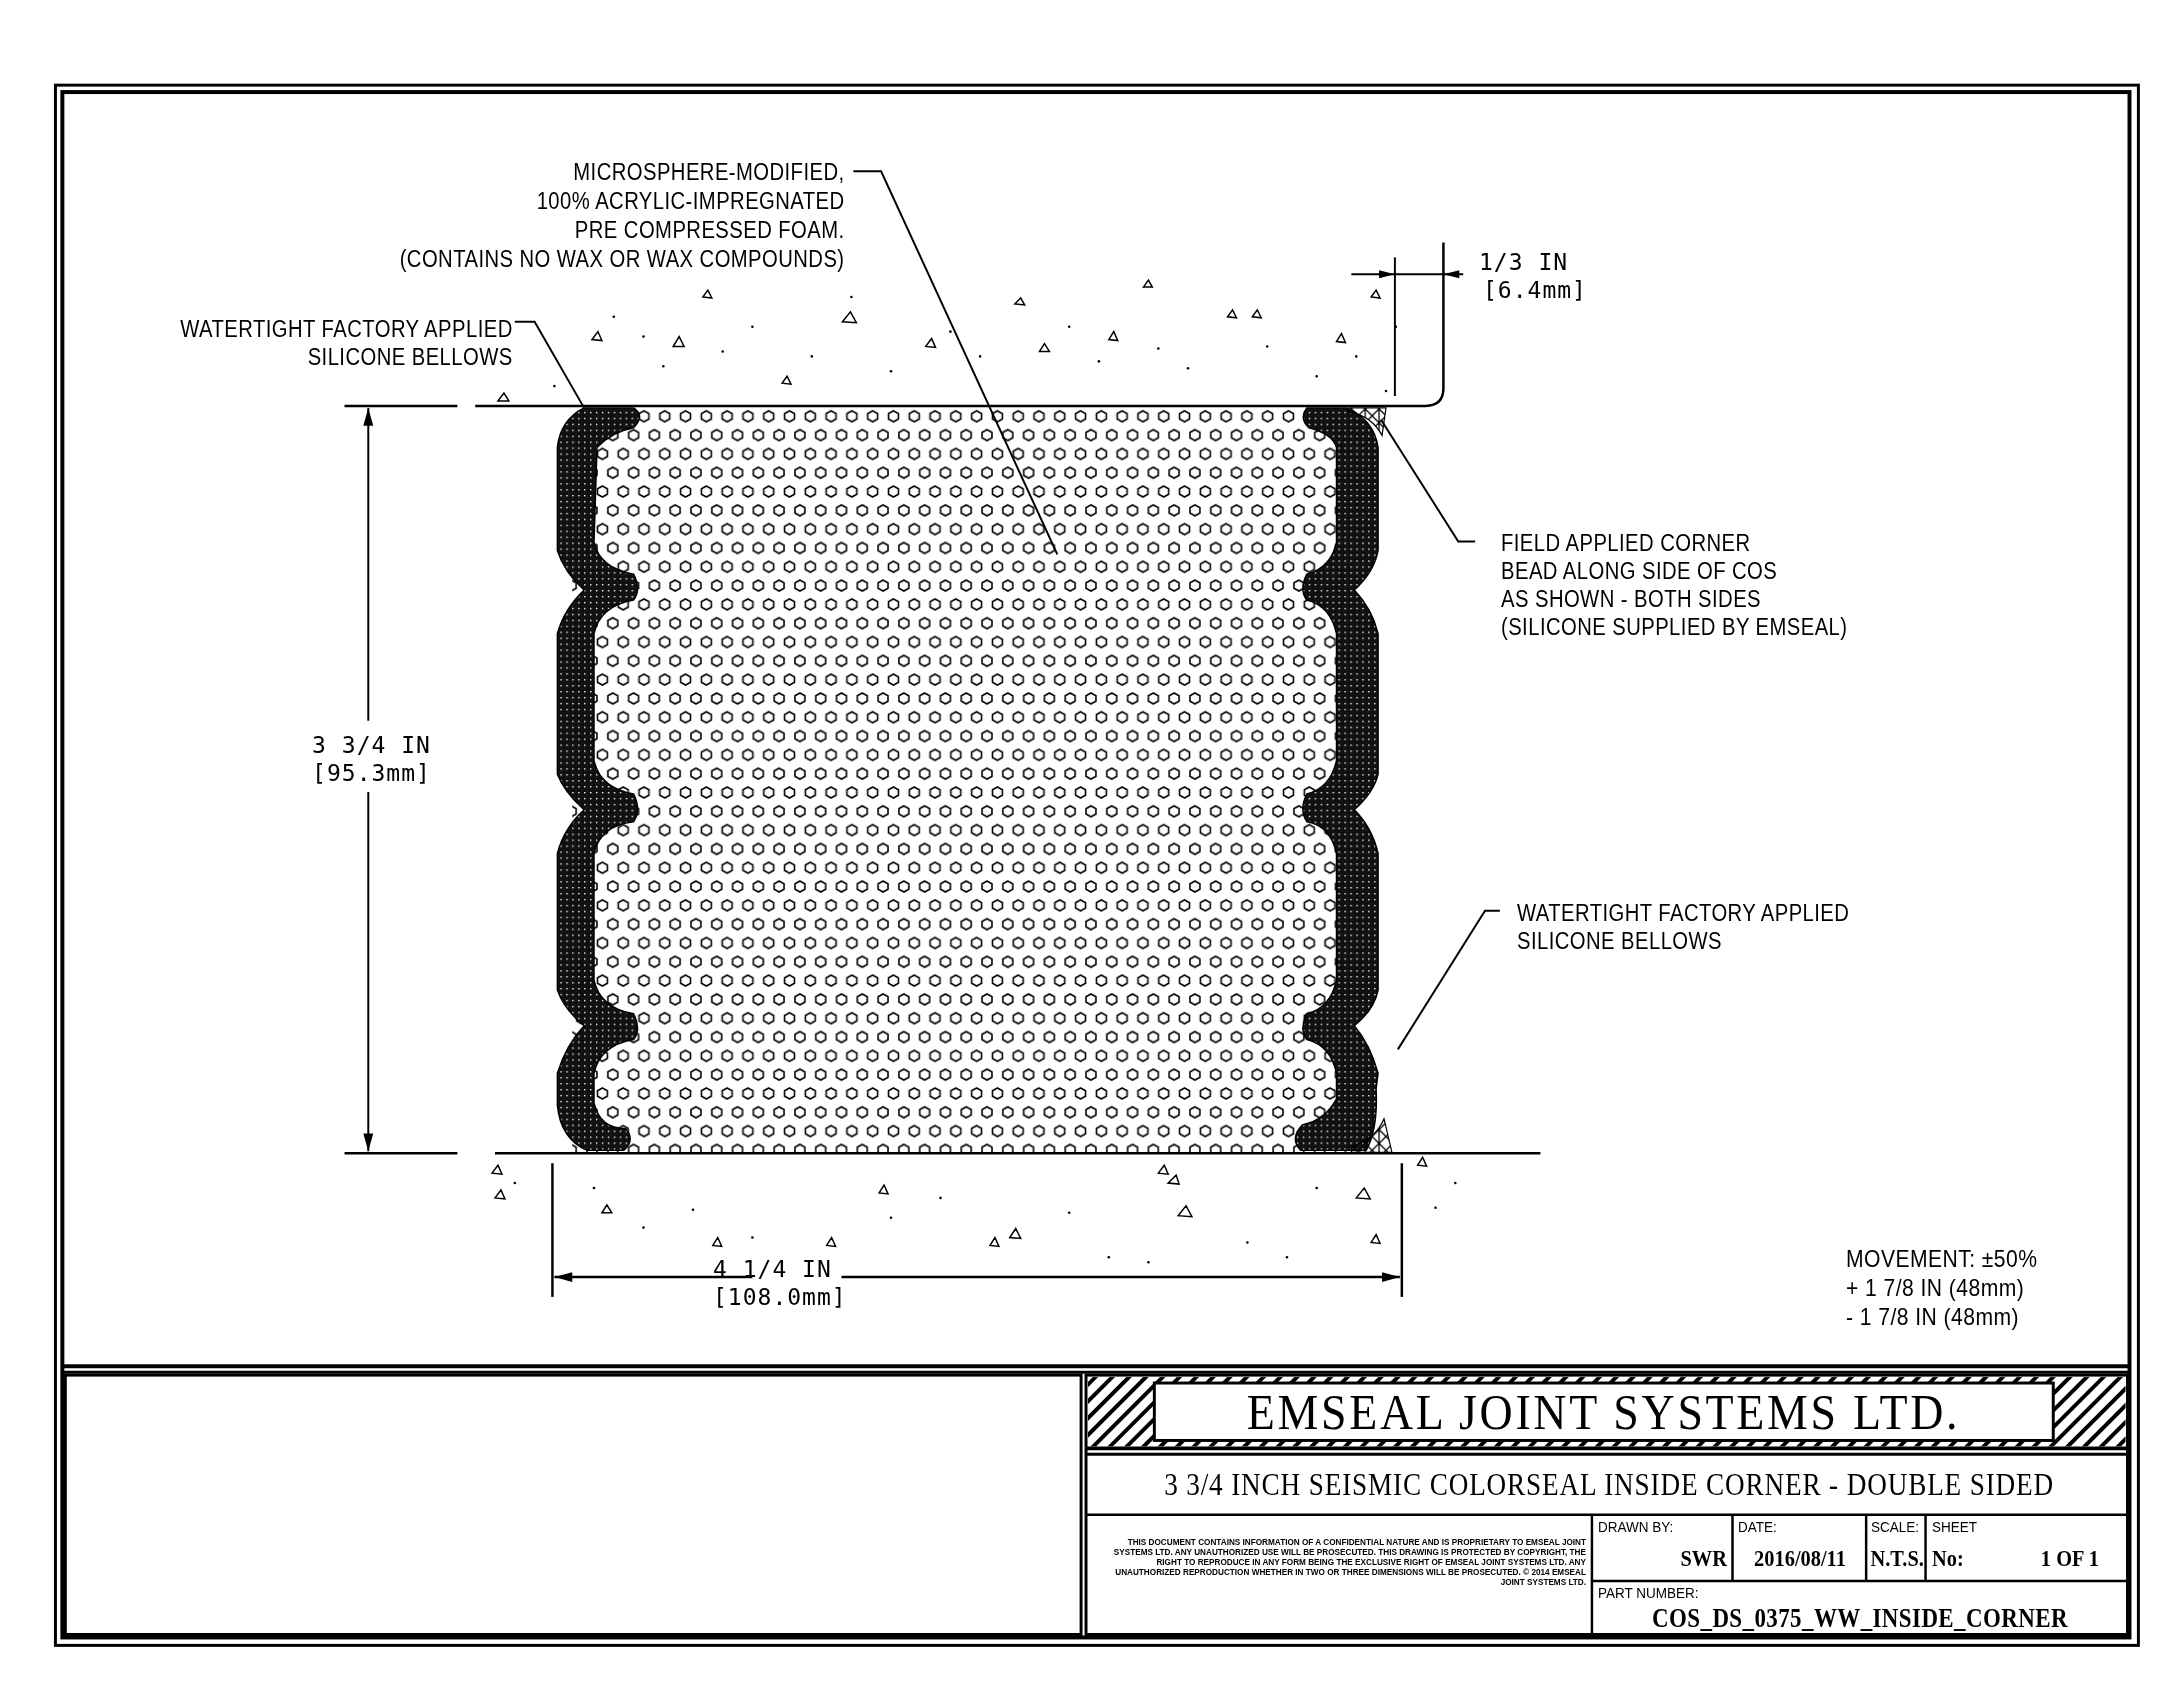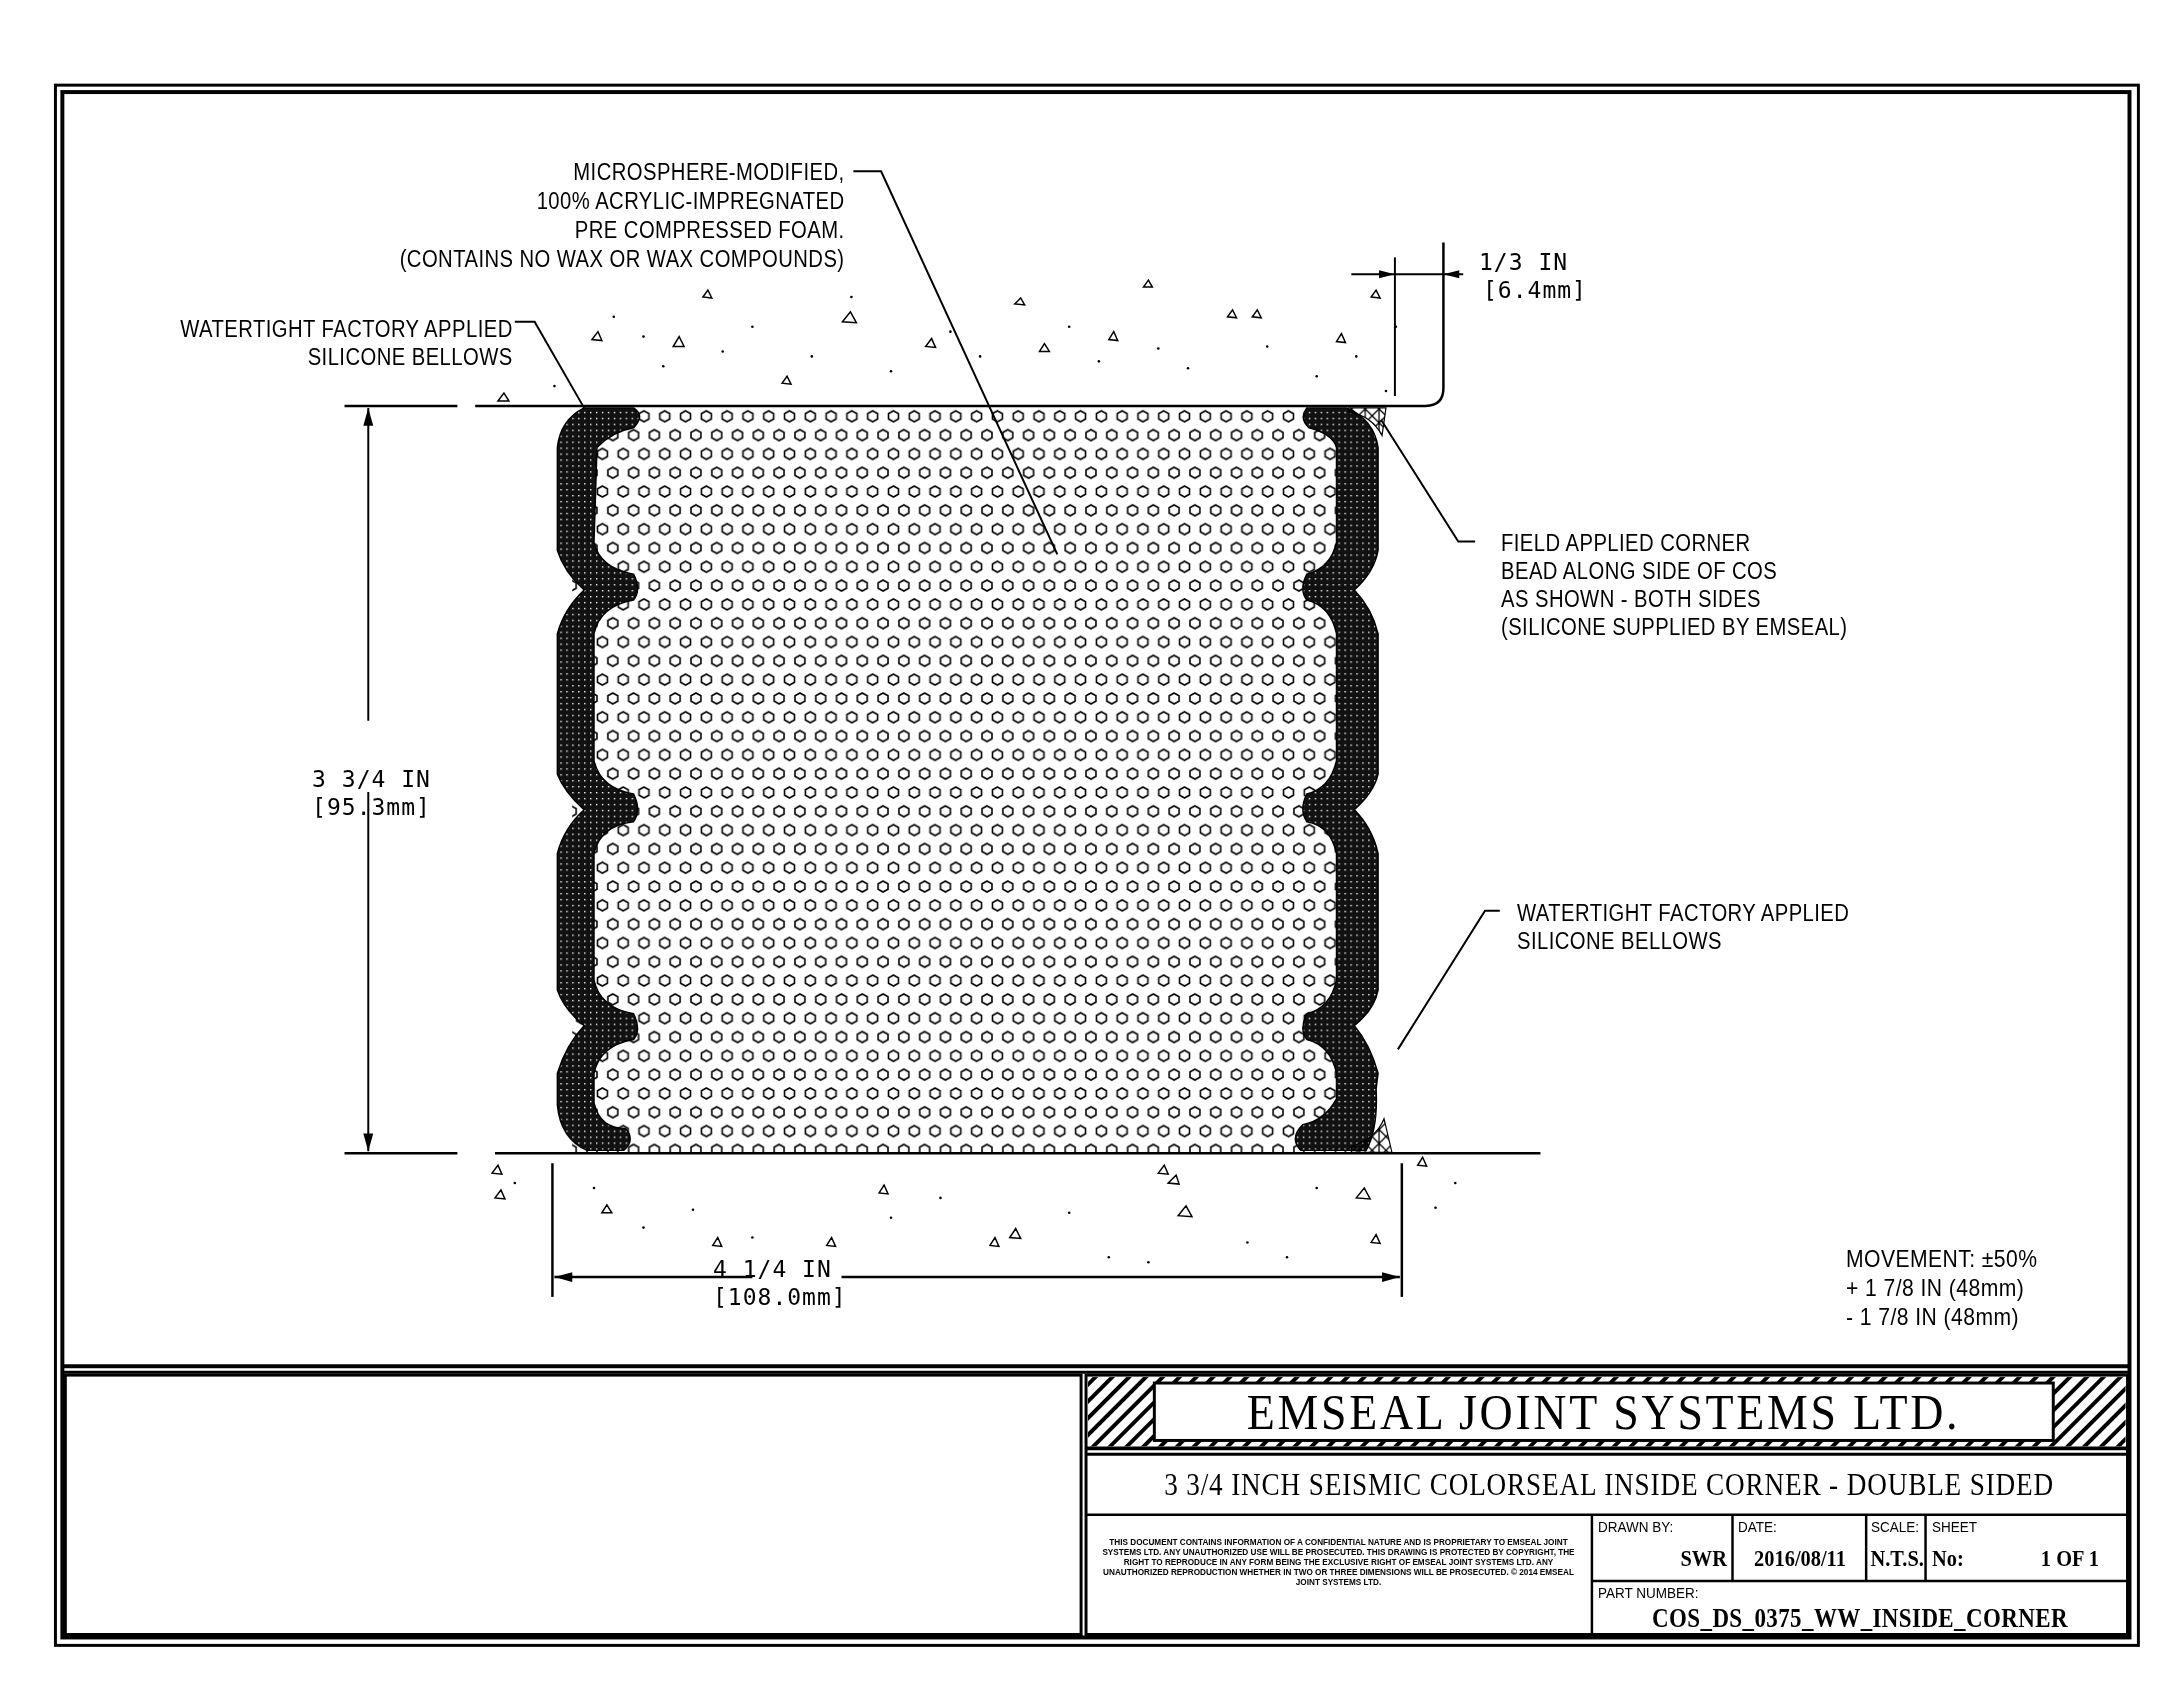--- a/index.html
+++ b/index.html
@@ -7,21 +7,21 @@
   svg.drawing { position:absolute; left:0; top:0; }
   .lbl { position:absolute; font-family:"Liberation Sans", "DejaVu Sans", sans-serif; font-size:23px; line-height:28px; letter-spacing:0.5px; white-space:nowrap; transform:scaleX(0.88); }
   .lbl.r { text-align:right; transform-origin:right top; }
   .lbl.l { text-align:left; transform-origin:left top; }
   .dim { font-family:"DejaVu Sans Mono", "Liberation Mono", monospace; font-size:23px; line-height:28px; letter-spacing:1px; position:absolute; white-space:nowrap; }
   .tb-text { position:absolute; white-space:nowrap; }
   .company { font-family:"Liberation Serif", "DejaVu Serif", serif; font-size:51px; letter-spacing:3px; transform:scaleX(0.9); transform-origin:center; }
   .tb-title { font-family:"Liberation Serif", "DejaVu Serif", serif; font-size:32px; letter-spacing:1px; transform:scaleX(0.85); transform-origin:center; }
   .tb-small { font-family:"Liberation Sans", "DejaVu Sans", sans-serif; font-size:15px; transform:scaleX(0.9); transform-origin:left top; }
   .tb-value { font-family:"Liberation Serif", "DejaVu Serif", serif; font-size:24px; font-weight:bold; transform:scaleX(0.85); }
-  .disclaimer { position:absolute; left:1091px; top:1538px; width:495px; font-family:"Liberation Sans", "DejaVu Sans", sans-serif; font-size:8.2px; line-height:10px; font-weight:bold; text-align:center; }
+  .disclaimer { position:absolute; left:1091px; top:1538px; width:495px; font-family:"Liberation Sans", "DejaVu Sans", sans-serif; font-size:8.2px; line-height:10px; font-weight:bold; text-align:right; }
   .part { font-family:"Liberation Serif", "DejaVu Serif", serif; font-size:28px; font-weight:bold; transform:scaleX(0.82); transform-origin:center; letter-spacing:0.5px; }
 </style>
 </head>
 <body>
 
 <svg class="drawing" width="2178" height="1683" viewBox="0 0 2200 1700" xmlns="http://www.w3.org/2000/svg">
   <defs>
     <pattern id="foam" width="21" height="38" patternUnits="userSpaceOnUse" x="577" y="412">
       <polygon points="10.5,3 15.5,5.8 15.5,11.2 10.5,14 5.5,11.2 5.5,5.8" fill="none" stroke="#000" stroke-width="1.6"></polygon>
       <polygon points="0,22 5,24.8 5,30.2 0,33 -5,30.2 -5,24.8" fill="none" stroke="#000" stroke-width="1.6"></polygon>
@@ -160,21 +160,21 @@
   <div>BEAD ALONG SIDE OF COS</div>
   <div>AS SHOWN - BOTH SIDES</div>
   <div>(SILICONE SUPPLIED BY EMSEAL)</div>
 </div>
 
 <div class="lbl l" style="left:1517px; top:899px;">
   <div>WATERTIGHT FACTORY APPLIED</div>
   <div>SILICONE BELLOWS</div>
 </div>
 
-<div class="dim" style="left:297px; top:731px; text-align:center; width:149px;margin-top:34px;">
+<div class="dim" style="left:297px; top:731px; text-align:center; width:149px;">
   <div>3 3/4 IN</div>
   <div>[95.3mm]</div>
 </div>
 
 <div class="dim" style="left:713px; top:1255px; text-align:left; width:168px;">
   <div>4 1/4 IN</div>
   <div>[108.0mm]</div>
 </div>
 
 <div class="dim" style="left:1479px; top:248px;">

